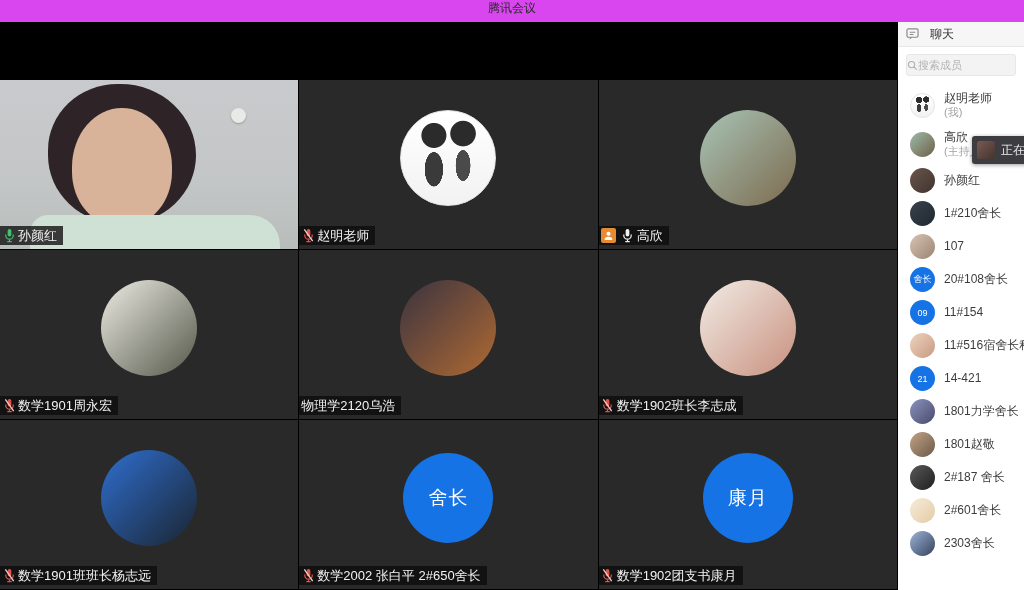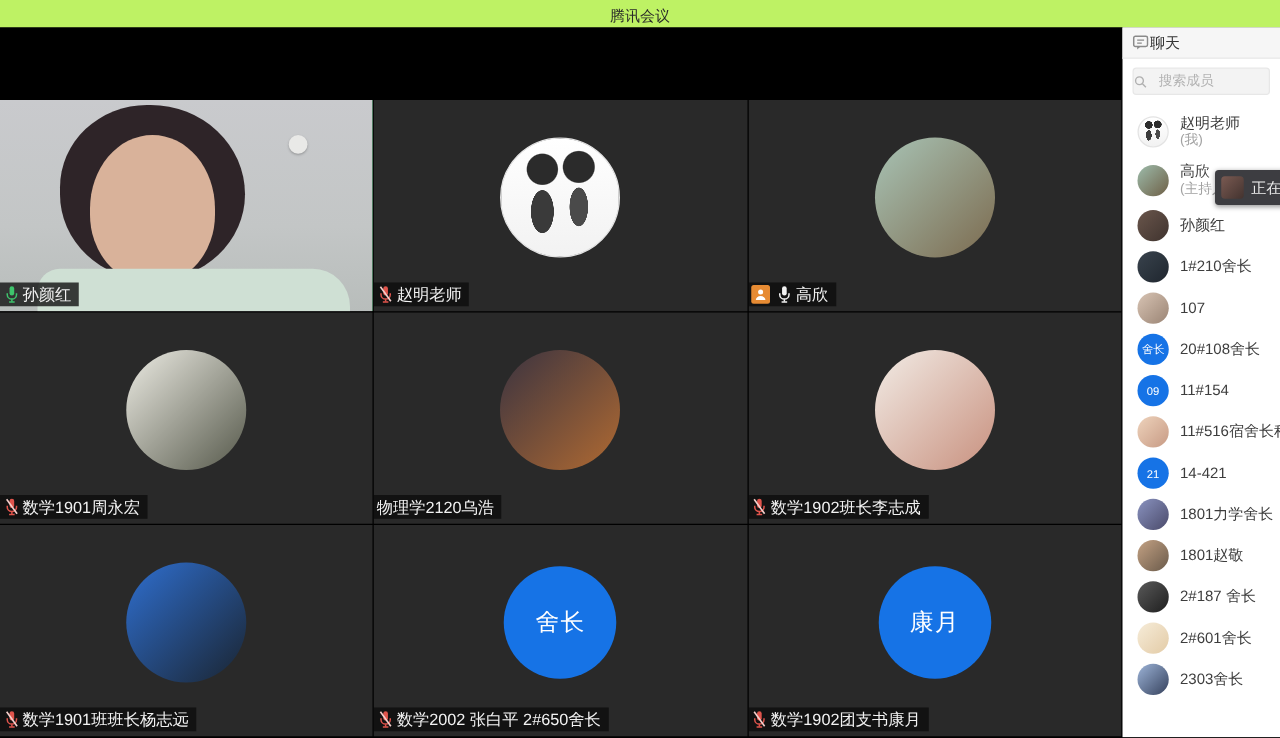--- a/index.html
+++ b/index.html
@@ -1,22 +1,22 @@
 <!DOCTYPE html>
 <html><head>
 <meta charset="utf-8">
 <style>
   * { margin:0; padding:0; box-sizing:border-box; }
   html,body { width:1024px; height:590px; overflow:hidden; background:#000;
     font-family:"Liberation Sans","DejaVu Sans",sans-serif; }
   #app { position:relative; width:1024px; height:590px; overflow:hidden; background:#000; }
 
   
-  .titlebar { position:absolute; left:0; top:0; width:1024px; height:22px; background:#bef264;
-    display:flex; align-items:flex-end; justify-content:center; font-size:12px; color:#2a2a2a; }
+  .titlebar { position:absolute; left:0; top:0; width:1024px; height:22px; background:#d946ef;
+    display:flex; align-items:flex-start; justify-content:center; font-size:12px; color:#2a2a2a; }
 
   
   .video-region { position:absolute; left:0; top:22px; width:898px; height:568px; background:#000; }
   .grid { position:absolute; left:0; top:58px; width:897px; height:509px;
     display:grid; grid-template-columns:1fr 1fr 1fr; grid-template-rows:169px 169px 169px; gap:1px; background:#000; }
   .tile { position:relative; background:#292929; overflow:hidden; display:flex; align-items:center; justify-content:center; padding-bottom:14px; }
   .tile.active { box-shadow:inset 0 0 0 2px #3cae68; }
 
   .tile-avatar { width:96px; height:96px; border-radius:50%; flex:0 0 auto; }
   .tile-avatar.textav { width:90px; height:90px; background:#1673e6; display:flex; align-items:center; justify-content:center;
@@ -39,24 +39,24 @@
 
   
   .tile-label { position:absolute; left:0; bottom:4px; height:19px; display:flex; align-items:center;
     background:rgba(12,12,12,.78); color:#f2f2f2; font-size:13px; padding:0 6px 0 2px; gap:2px; max-width:96%; white-space:nowrap; }
   .hostbadge { width:15px; height:15px; border-radius:2px; background:#e78b33; display:none; align-items:center; justify-content:center; margin-right:3px; }
   .tile-label.has-host .hostbadge { display:flex; }
   .micwrap { width:14px; height:15px; display:flex; align-items:center; justify-content:center; }
 
   
   .sidebar { position:absolute; left:898px; top:22px; width:126px; height:568px; background:#fff; }
-  .side-header { height:25px; display:flex; align-items:center; gap:1px; padding-left:8px;
+  .side-header { height:25px; display:flex; align-items:center; gap:11px; padding-left:8px;
     background:#f6f6f6; border-bottom:1px solid #e7e7e7; font-size:12px; color:#333; }
   .searchbox { margin:7px 8px 6px 8px; height:22px; background:#f3f3f3; border:1px solid #e7e7e7; border-radius:3px;
-    display:flex; align-items:center; gap:9px; }
+    display:flex; align-items:center; gap:0; }
   .searchbox input { border:none; outline:none; background:transparent; width:86px; font-size:11px; color:#555;
     font-family:"Liberation Sans","DejaVu Sans",sans-serif; }
   .searchbox input::placeholder { color:#b3b3b3; }
 
   .member-list { padding-top:4px; }
   .member { display:flex; align-items:center; gap:9px; padding-left:12px; height:33px; cursor:default; }
   .member.two { height:39px; }
   .m-avatar { width:25px; height:25px; border-radius:50%; flex:0 0 auto; }
   .m-avatar.textav { background:#1673e6; color:#fff; font-size:9px; display:flex; align-items:center; justify-content:center; }
   .m-texts { display:flex; flex-direction:column; justify-content:center; line-height:1.15; }

